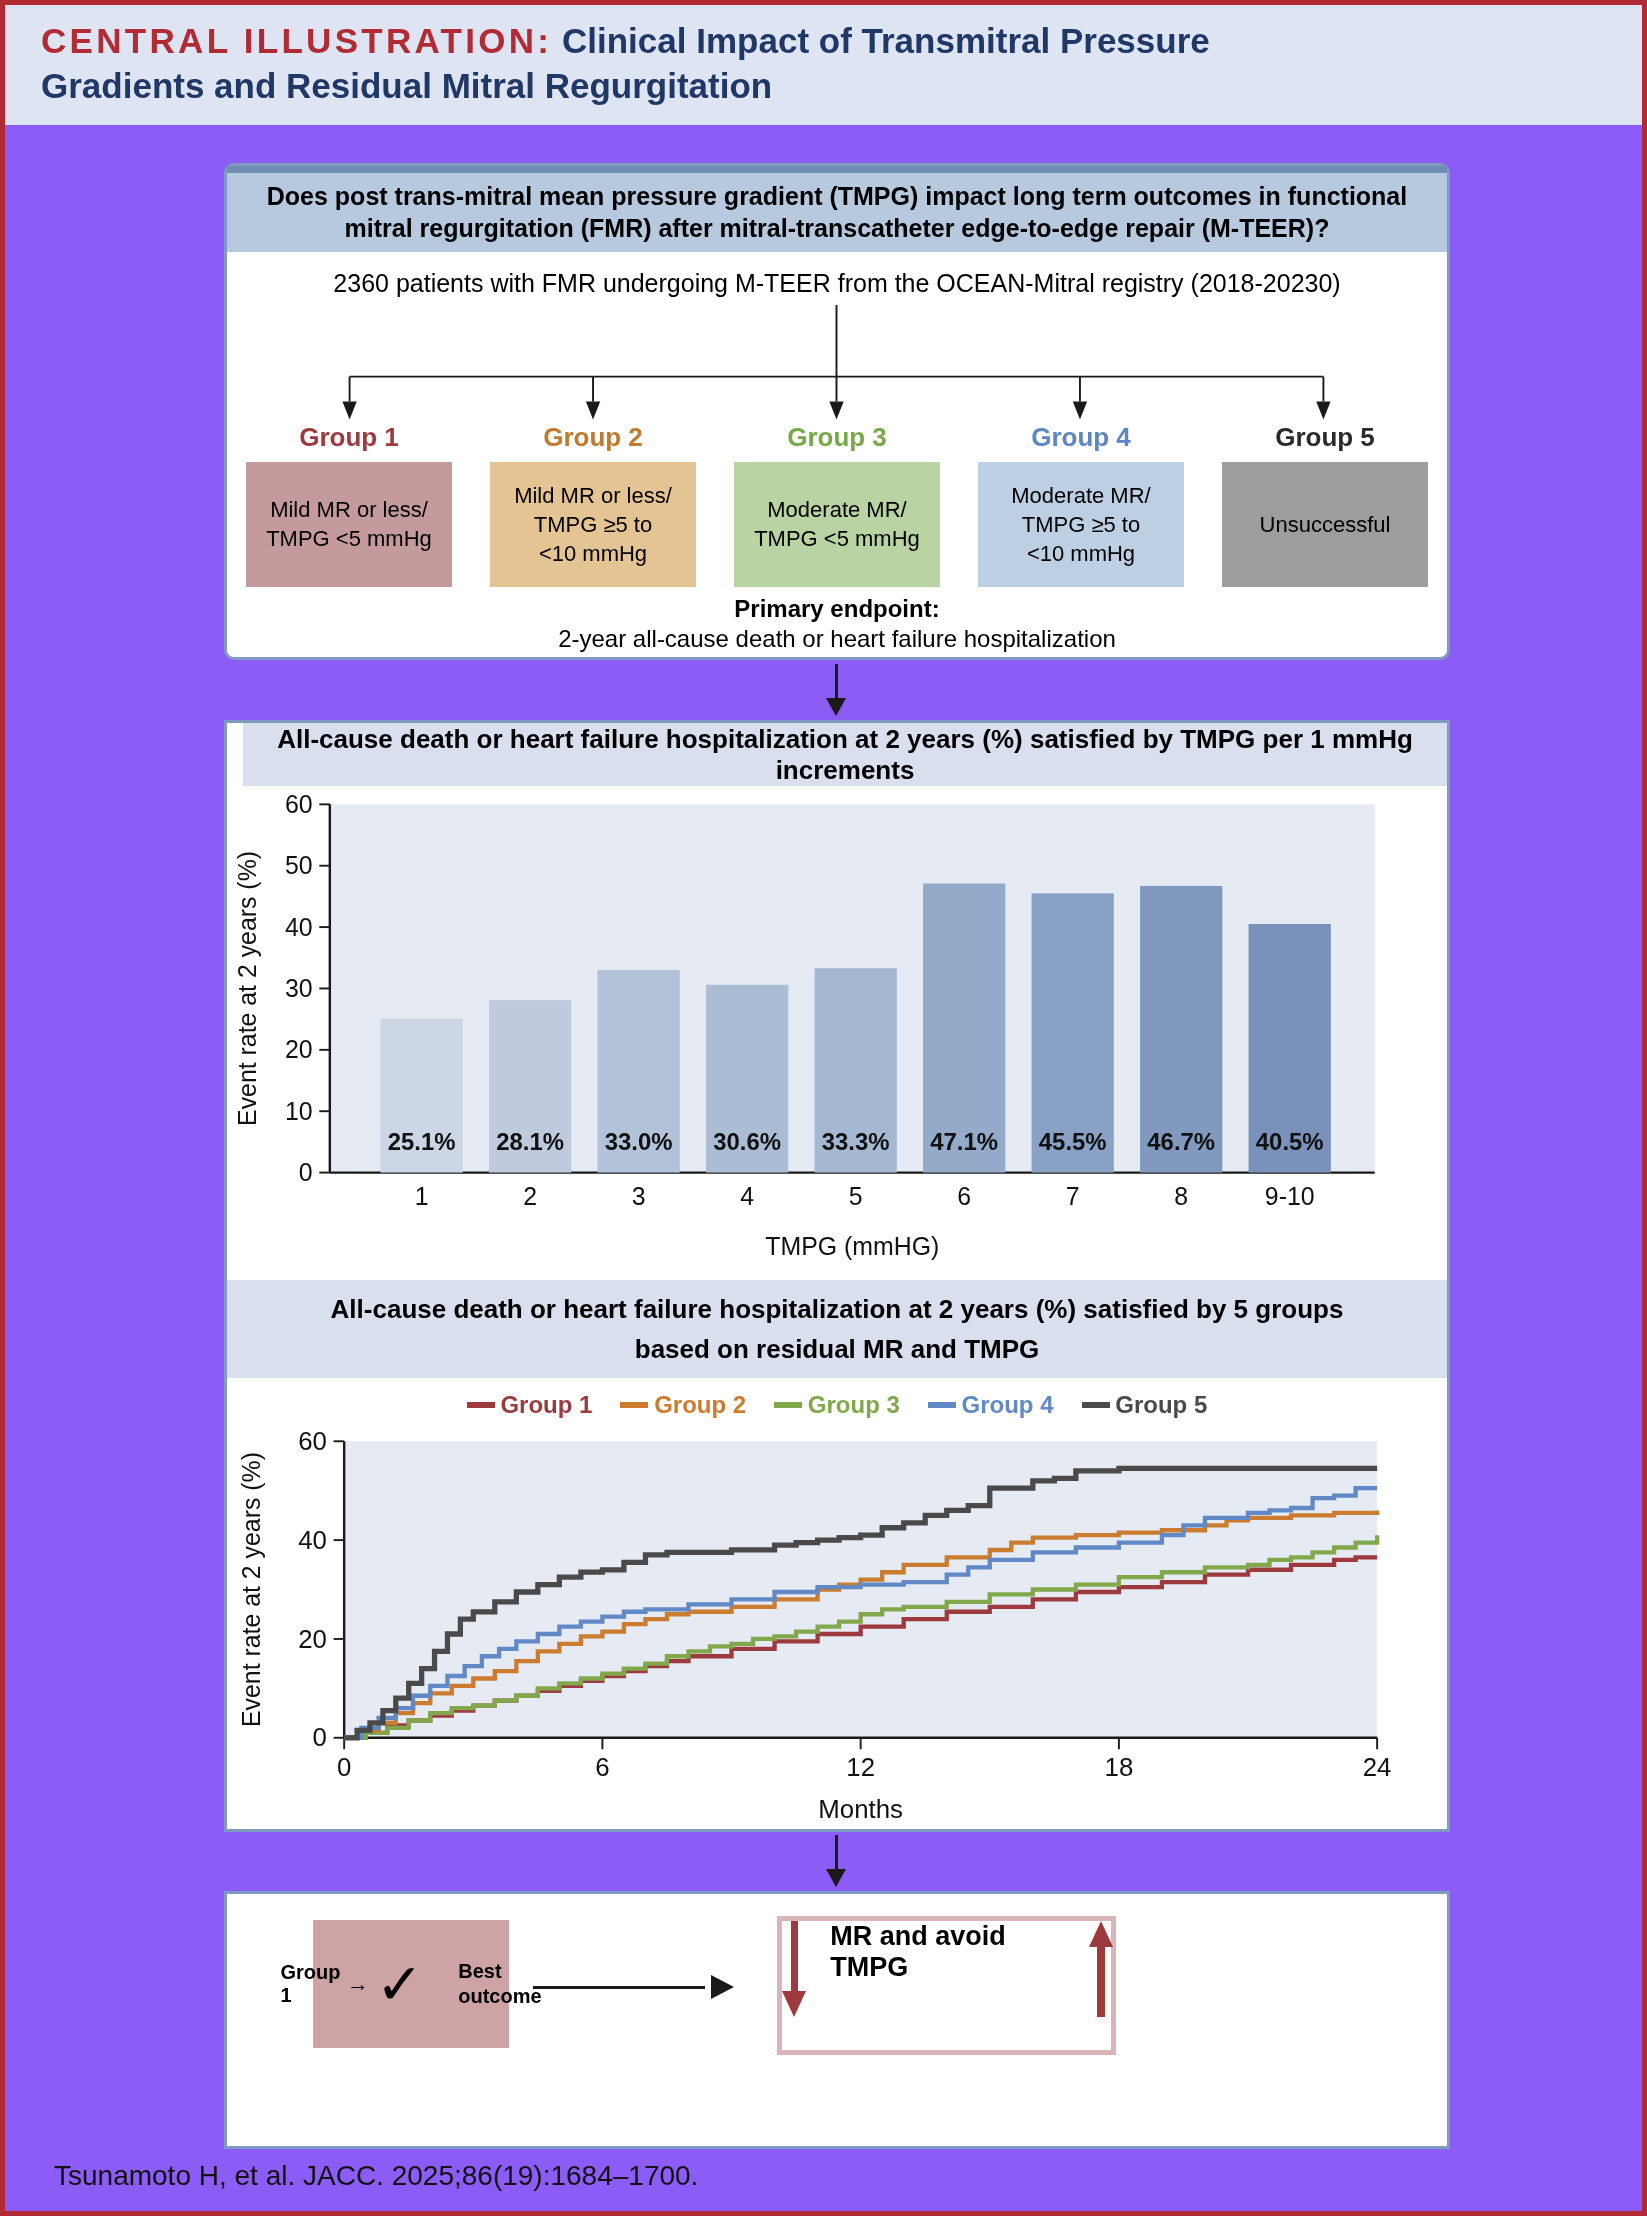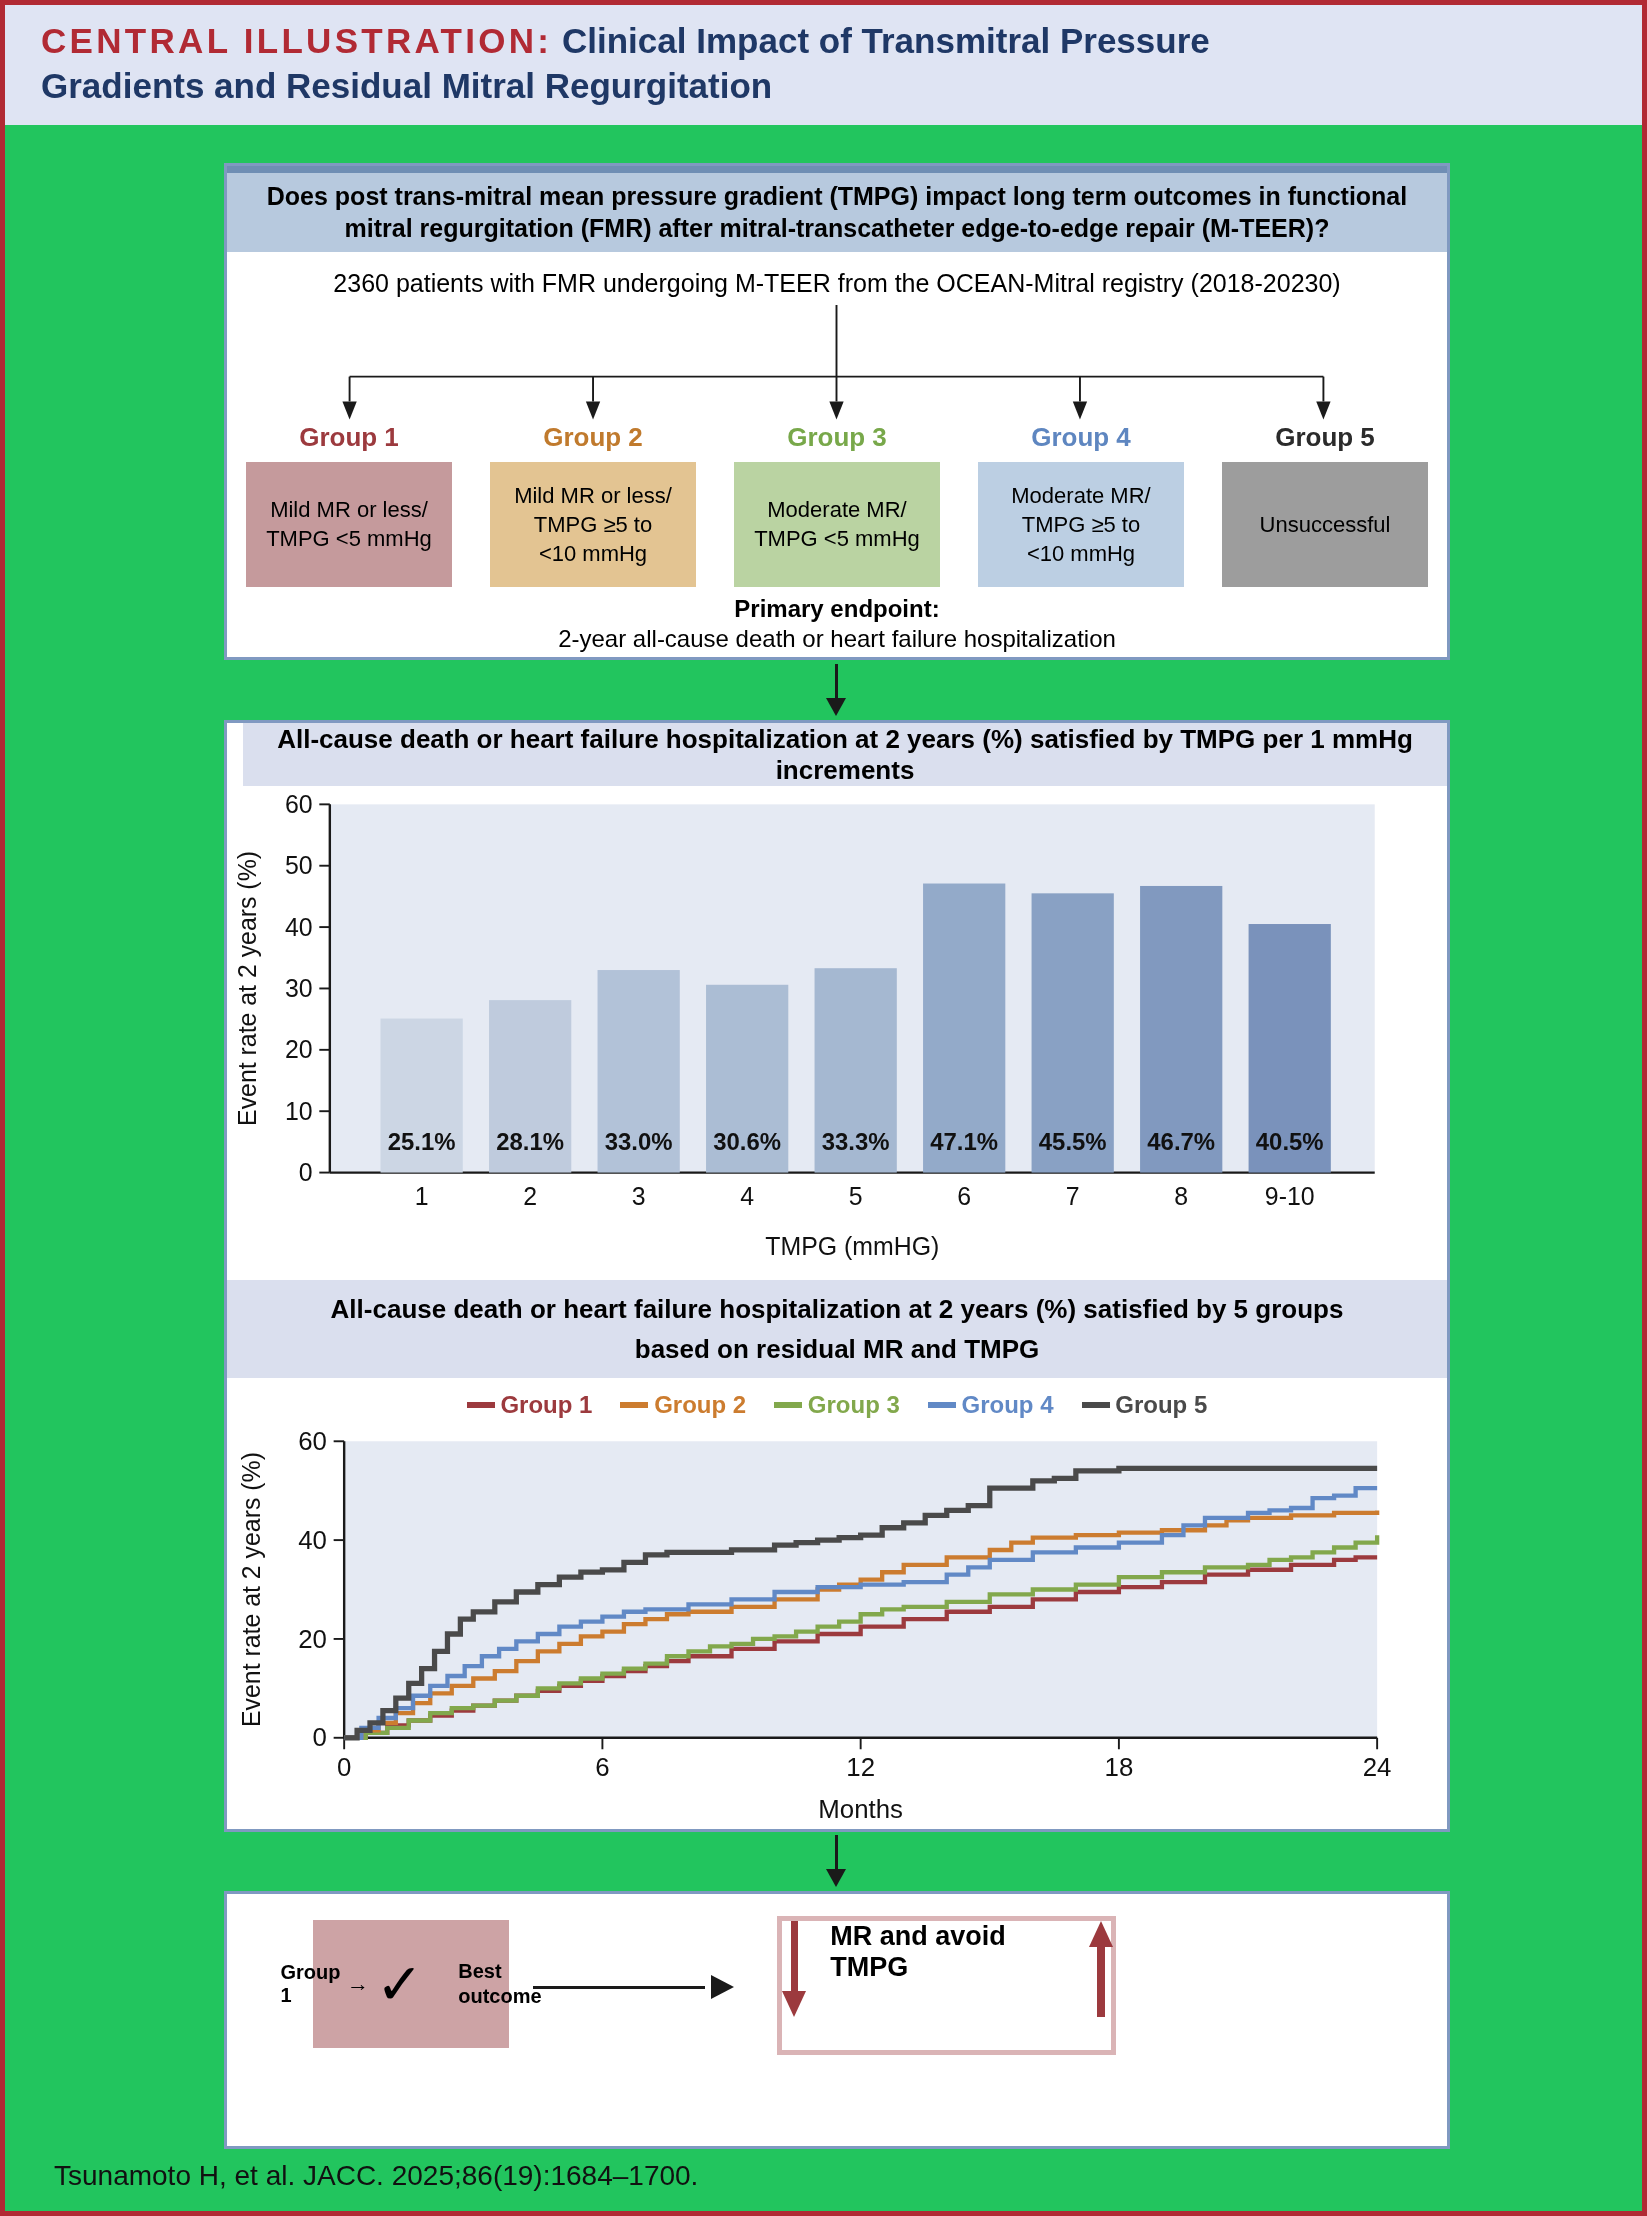--- a/index.html
+++ b/index.html
@@ -1,28 +1,28 @@
 <!DOCTYPE html>
 <html style="font-size:7.6px"><head>
 <meta charset="utf-8">
 <style>
   html,body{margin:0;padding:0;background:#fff;}
   .figure{position:relative;width:1647px;height:2216px;box-sizing:border-box;
-    border:5.7px solid #b12a34;background:#22c55e;
+    border:5.7px solid #b12a34;background:#8b5cf6;
     font-family:"Liberation Sans",sans-serif;color:#111;overflow:hidden;}
   
   .hdr{position:absolute;left:0;top:0;width:100%;height:120px;background:#dfe4f3;
     box-sizing:border-box;padding:13.4px 19px 0 36px;}
   .hdr h1{margin:0;font-size:35px;line-height:45px;font-weight:700;color:#1f3866;}
   .hdr .red{color:#b12a34;letter-spacing:3.3px;}
   
   .sbox{position:absolute;left:219px;width:1226px;box-sizing:border-box;
     border:3.8px solid #8099c1;background:#fff;}
   
-  .flow{top:158px;height:497px;}
+  .flow{top:158px;height:497px;border-radius:10px;}
   .question{background:#b7c9de;border-top:7.6px solid #6f8eb4;text-align:center;
     font-size:25px;line-height:32px;font-weight:700;color:#000;padding:6.7px 33px 8.6px;}
   .population{position:absolute;top:103px;left:0;width:100%;text-align:center;font-size:25px;color:#000;}
   .tree{position:absolute;top:139px;left:0;}
   .groups{position:absolute;top:256px;left:0;width:100%;display:grid;grid-template-columns:repeat(5,1fr);}
   .g-header{font-size:26px;font-weight:700;text-align:center;height:33px;}
   .g-box{margin:6.7px auto 0;width:206px;min-height:125px;display:flex;align-items:center;justify-content:center;
     font-size:22px;line-height:29px;text-align:center;white-space:pre-line;color:#000;box-sizing:border-box;padding:4.8px;}
   .endpoint{position:absolute;top:428px;left:0;width:100%;text-align:center;font-size:24px;line-height:30px;color:#000;}
   .endpoint .b{font-weight:700;}

